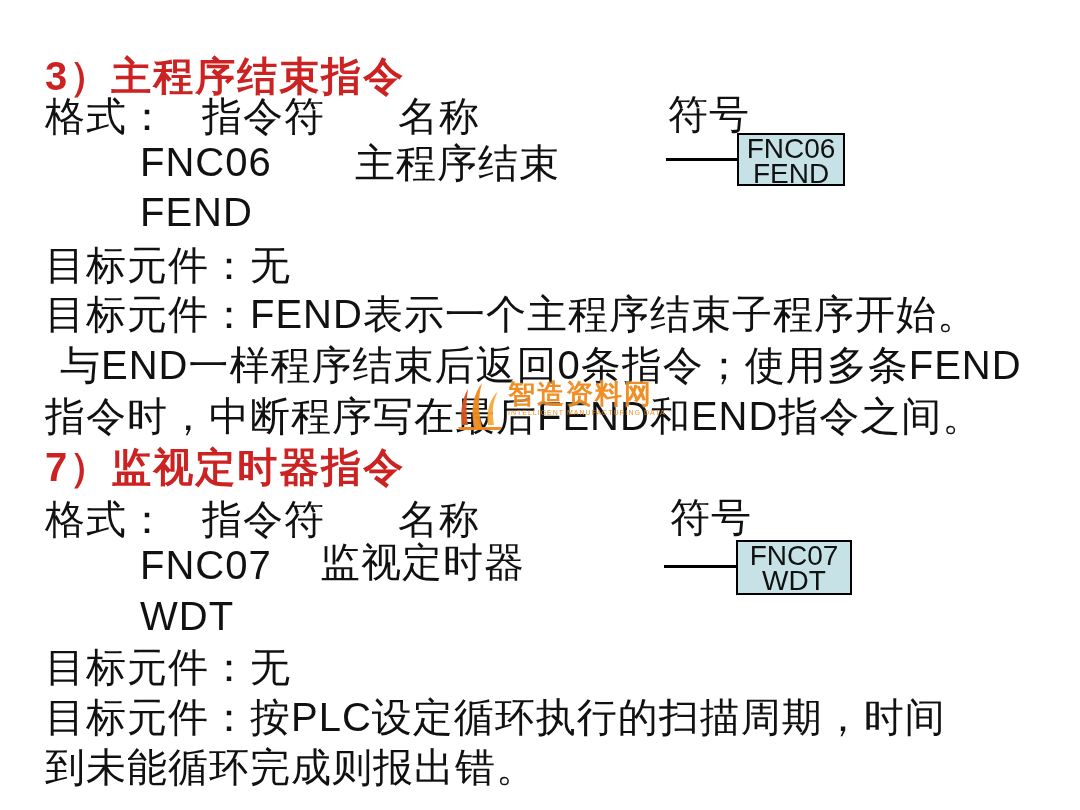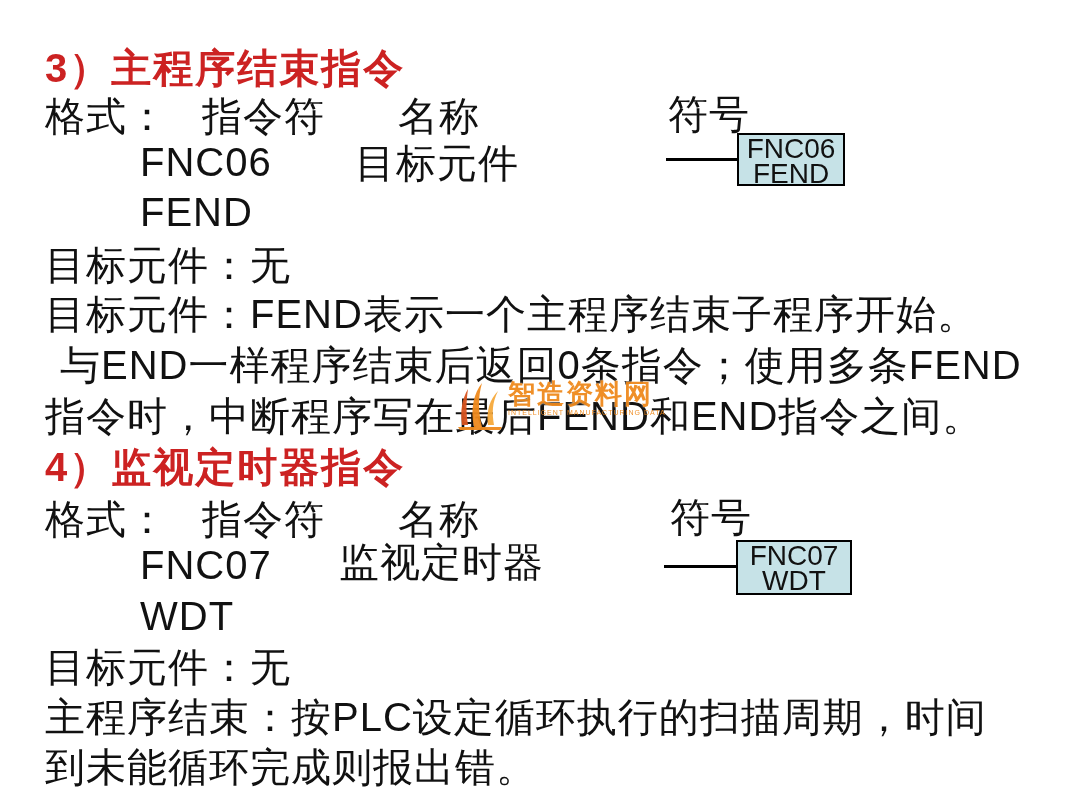--- a/index.html
+++ b/index.html
@@ -60,29 +60,29 @@
     letter-spacing:1px;
     line-height:9px;
     white-space:nowrap;
   }
 </style>
 </head>
 <body>
 
 <div class="slide">
 
-  <div class="t sec-title" style="left:45px;top:46px;">3）主程序结束指令</div>
+  <div class="t sec-title" style="left:45px;top:54px;">3）主程序结束指令</div>
 
   <div class="t" style="left:45px;top:94px;">格式：</div>
   <div class="t" style="left:202px;top:94px;">指令符</div>
   <div class="t" style="left:398px;top:94px;">名称</div>
   <div class="t" style="left:668px;top:92px;">符号</div>
 
   <div class="t code" style="left:140px;top:140px;">FNC06</div>
-  <div class="t" style="left:355px;top:141px;">目标元件</div>
+  <div class="t" style="left:355px;top:141px;">主程序结束</div>
   <div class="t code" style="left:140px;top:190px;">FEND</div>
 
   <div class="wire" style="left:666px;top:158px;width:71px;"></div>
   <div class="fnc-box" style="left:737px;top:133px;width:108px;height:53px;">
     <div>FNC06</div>
     <div>FEND</div>
   </div>
 
   <div class="t" style="left:45px;top:243px;">目标元件：无</div>
   <div class="t" style="left:45px;top:292px;">目标元件：FEND表示一个主程序结束子程序开始。</div>
@@ -95,34 +95,34 @@
       <path d="M22 46 C18 28 22 12 30 2 C26 16 26 30 30 46 Z" fill="#ef8a1d"></path>
       <path d="M36 44 C34 30 38 18 46 10 C40 22 40 32 42 44 Z" fill="#f6a93c"></path>
       <path d="M6 46 L50 46 L48 49 L8 49 Z" fill="#ef8a1d"></path>
     </svg>
     <div class="wm-right">
       <div class="wm-text">智造资料网</div>
       <div class="wm-caption">INTELLIGENT MANUFACTURING DATA</div>
     </div>
   </div>
 
-  <div class="t sec-title" style="left:45px;top:445px;">4）监视定时器指令</div>
+  <div class="t sec-title" style="left:45px;top:445px;">7）监视定时器指令</div>
 
   <div class="t" style="left:45px;top:497px;">格式：</div>
   <div class="t" style="left:202px;top:497px;">指令符</div>
   <div class="t" style="left:398px;top:497px;">名称</div>
   <div class="t" style="left:670px;top:495px;">符号</div>
 
   <div class="t code" style="left:140px;top:543px;">FNC07</div>
-  <div class="t" style="left:320px;top:540px;margin-left:19px;">监视定时器</div>
+  <div class="t" style="left:320px;top:540px;">监视定时器</div>
   <div class="t code" style="left:140px;top:594px;">WDT</div>
 
   <div class="wire" style="left:664px;top:565px;width:72px;"></div>
   <div class="fnc-box" style="left:736px;top:540px;width:116px;height:55px;">
     <div>FNC07</div>
     <div>WDT</div>
   </div>
 
   <div class="t" style="left:45px;top:645px;">目标元件：无</div>
-  <div class="t" style="left:45px;top:695px;">主程序结束：按PLC设定循环执行的扫描周期，时间</div>
+  <div class="t" style="left:45px;top:695px;">目标元件：按PLC设定循环执行的扫描周期，时间</div>
   <div class="t" style="left:45px;top:745px;text-align:right;">到未能循环完成则报出错。</div>
 
 </div>
 
 </body></html>

